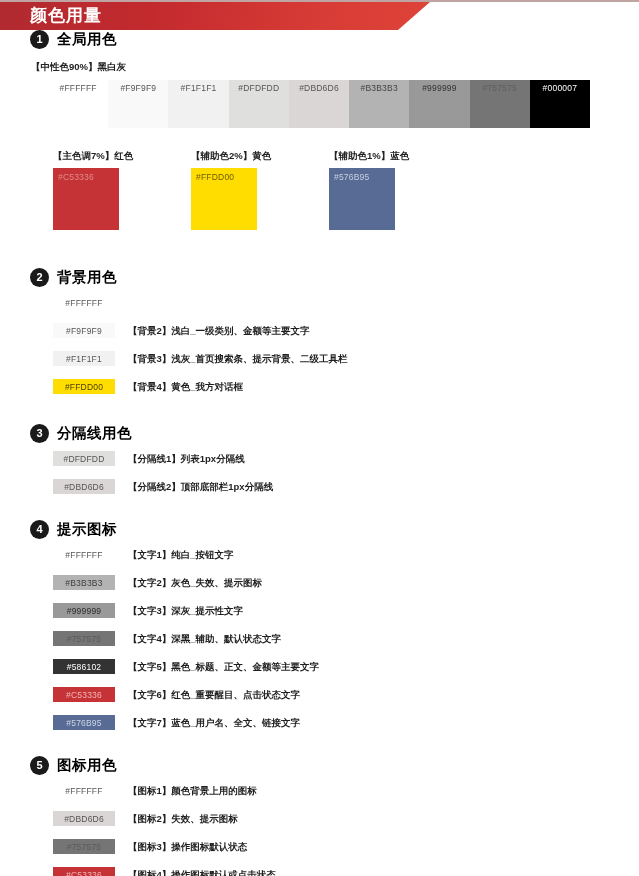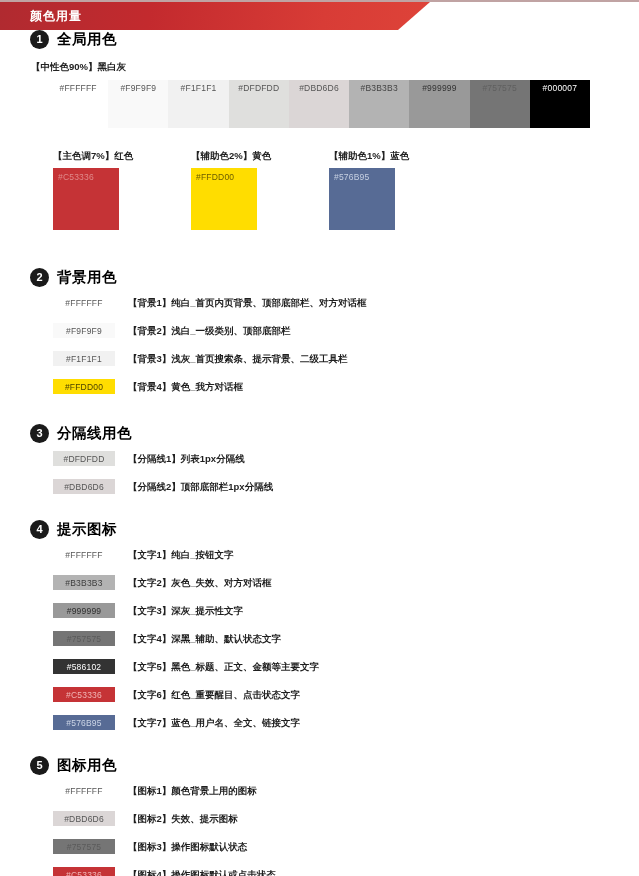--- a/index.html
+++ b/index.html
@@ -35,21 +35,21 @@
     background: linear-gradient(100deg, #b02a30 0%, #c32a2e 35%, #d83c36 75%, #de4339 100%);
     -webkit-clip-path: polygon(0 0, 430px 0, 398px 28px, 0 28px);
     clip-path: polygon(0 0, 430px 0, 398px 28px, 0 28px);
   }
   .banner-title {
     position: absolute;
     top: 2px;
     left: 30px;
     height: 36px;
     line-height: 28px;
-    font-size: 12px;
+    font-size: 17px;
     font-weight: bold;
     color: #ffffff;
     letter-spacing: 1px;
     white-space: nowrap;
   }
 
   
   .content {
     position: absolute;
     top: 30px;
@@ -265,27 +265,26 @@
   <div class="section sec-2">
     <div class="sec-head">
       <div class="sec-badge">2</div>
       <div class="sec-title">背景用色</div>
     </div>
     <div class="rows">
       <div class="row">
         <div class="chip" style="background: rgb(255, 255, 255);">
             <span class="hex" style="color: rgb(85, 85, 85);">#FFFFFF</span>
           </div>
-        <div class="row-desc">【背景1】纯白_首页内页背景、顶部底部栏、对方对话框</div>
       </div>
       <div class="row">
         <div class="chip" style="background: rgb(249, 249, 249);">
             <span class="hex" style="color: rgb(85, 85, 85);">#F9F9F9</span>
           </div>
-        <div class="row-desc">【背景2】浅白_一级类别、顶部底部栏</div>
+        <div class="row-desc">【背景2】浅白_一级类别、金额等主要文字</div>
       </div>
       <div class="row">
         <div class="chip" style="background: rgb(241, 241, 241);">
             <span class="hex" style="color: rgb(85, 85, 85);">#F1F1F1</span>
           </div>
         <div class="row-desc">【背景3】浅灰_首页搜索条、提示背景、二级工具栏</div>
       </div>
       <div class="row">
         <div class="chip" style="background: rgb(255, 221, 0);">
             <span class="hex" style="color: rgb(77, 67, 0);">#FFDD00</span>
@@ -325,21 +324,21 @@
       <div class="row">
         <div class="chip" style="background: rgb(255, 255, 255);">
             <span class="hex" style="color: rgb(85, 85, 85);">#FFFFFF</span>
           </div>
         <div class="row-desc">【文字1】纯白_按钮文字</div>
       </div>
       <div class="row">
         <div class="chip" style="background: rgb(179, 179, 179);">
             <span class="hex" style="color: rgb(61, 61, 61);">#B3B3B3</span>
           </div>
-        <div class="row-desc">【文字2】灰色_失效、对方对话框</div>
+        <div class="row-desc">【文字2】灰色_失效、提示图标</div>
       </div>
       <div class="row">
         <div class="chip" style="background: rgb(153, 153, 153);">
             <span class="hex" style="color: rgb(46, 46, 46);">#999999</span>
           </div>
         <div class="row-desc">【文字3】深灰_提示性文字</div>
       </div>
       <div class="row">
         <div class="chip" style="background: rgb(117, 117, 117);">
             <span class="hex" style="color: rgb(90, 90, 90);">#757575</span>

